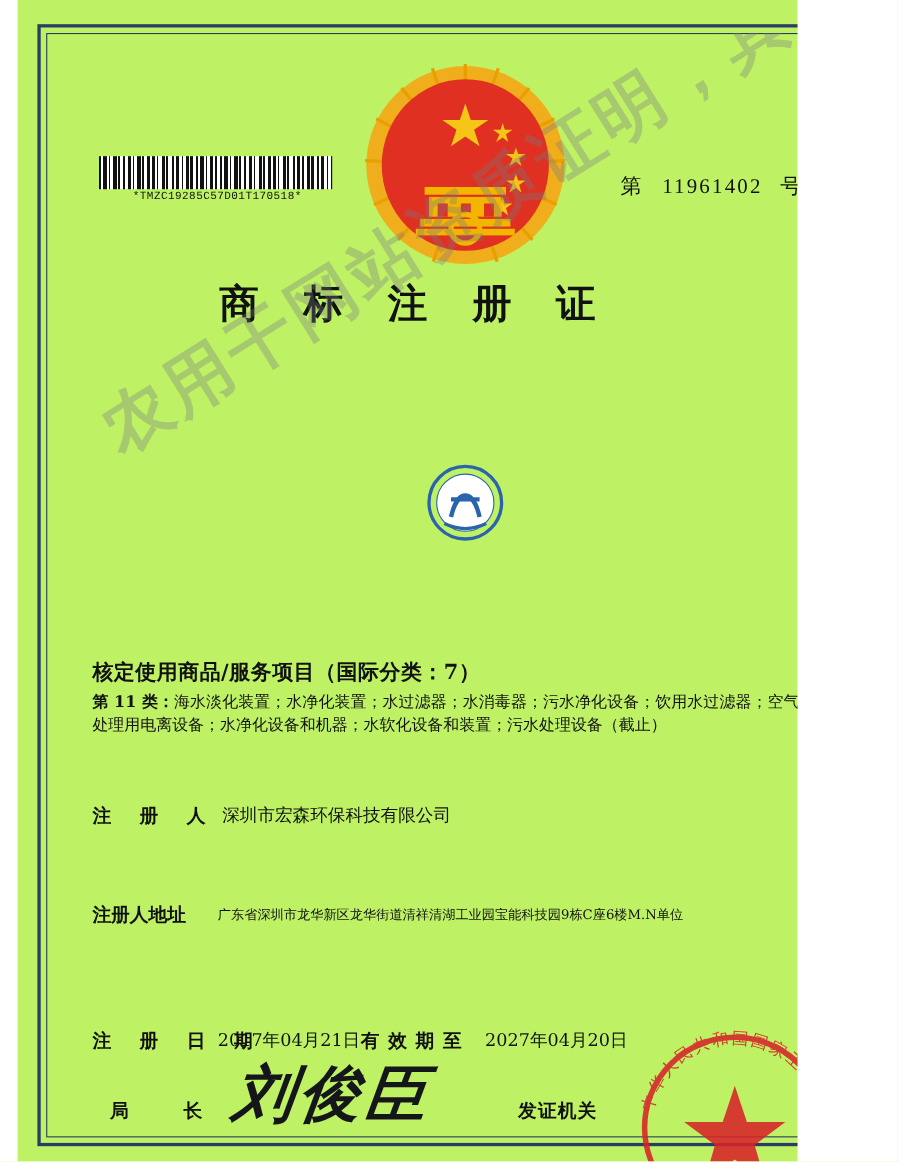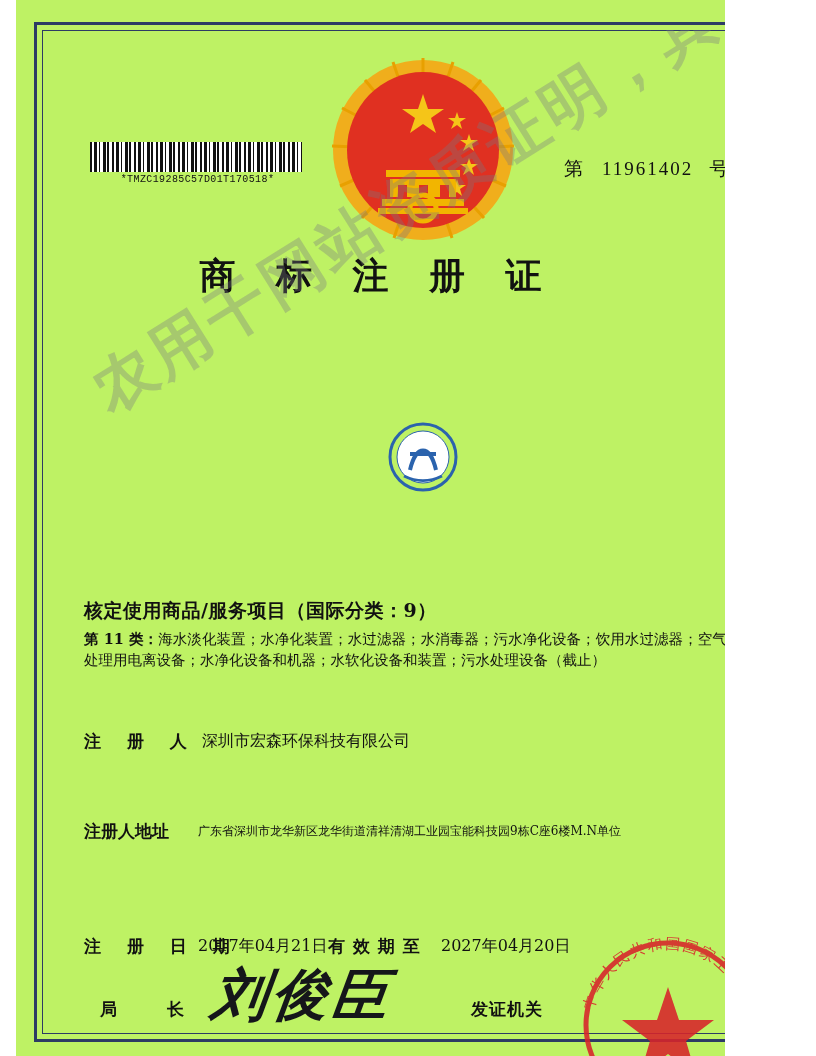--- a/index.html
+++ b/index.html
@@ -287,21 +287,21 @@
   <div id="mark-logo">
     <svg viewBox="0 0 74 74" xmlns="http://www.w3.org/2000/svg">
       <circle cx="37" cy="37" r="33" fill="none" stroke="#2b63ad" stroke-width="3"></circle>
       <circle cx="37" cy="37" r="26" fill="#ffffff" stroke="#2b63ad" stroke-width="1"></circle>
       <path d="M24 50 C30 24, 44 24, 50 50" fill="none" stroke="#2b63ad" stroke-width="4"></path>
       <path d="M24 34 L50 34" stroke="#2b63ad" stroke-width="4"></path>
       <path d="M18 56 C30 62, 44 62, 56 56" fill="none" stroke="#2b63ad" stroke-width="3"></path>
     </svg>
   </div>
 
-  <div class="field-label" id="goods-heading">核定使用商品/服务项目（国际分类：9）</div>
+  <div class="field-label" id="goods-heading">核定使用商品/服务项目（国际分类：7）</div>
   <div id="goods-body"><b>第 11 类：</b><span>海水淡化装置；水净化装置；水过滤器；水消毒器；污水净化设备；饮用水过滤器；空气或水处理用电离设备；水净化设备和机器；水软化设备和装置；污水处理设备（截止）</span></div>
 
   <div class="field-label" id="registrant-label">注 册 人</div>
   <div class="field-value" id="registrant-value">深圳市宏森环保科技有限公司</div>
 
   <div class="field-label" id="address-label">注册人地址</div>
   <div class="field-value" id="address-value">广东省深圳市龙华新区龙华街道清祥清湖工业园宝能科技园9栋C座6楼M.N单位</div>
 
   <div class="field-label" id="regdate-label">注 册 日 期</div>
   <div class="field-value" id="regdate-value">2017年04月21日</div>

